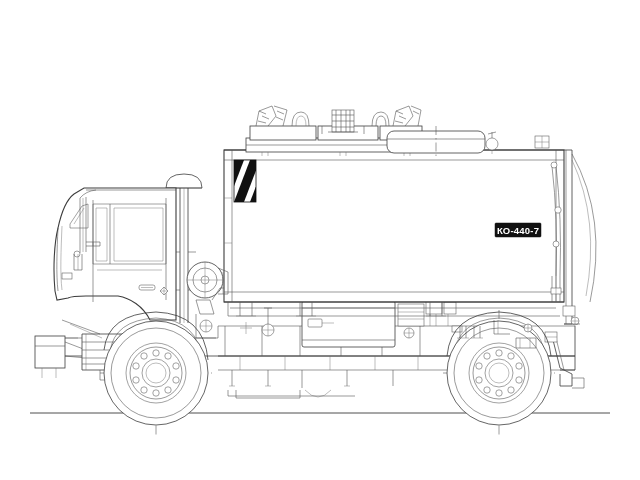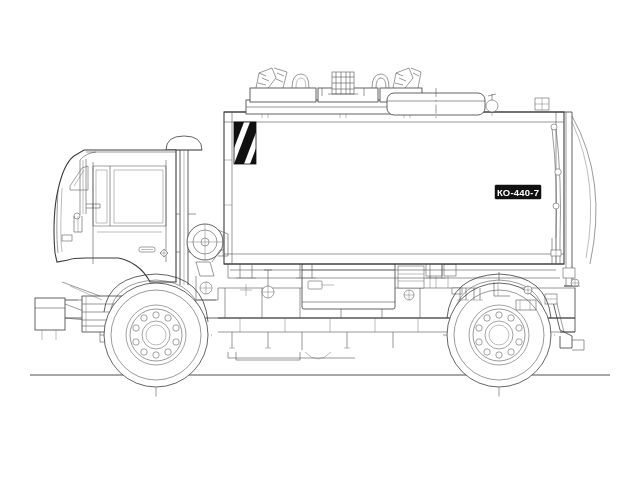--- a/index.html
+++ b/index.html
@@ -2,21 +2,21 @@
 <html><head>
 <meta charset="utf-8">
 <title>KO-440-7 Technical Drawing</title>
 <style>
   html,body{margin:0;padding:0;background:#ffffff;}
   body{
     width:640px;height:480px;overflow:hidden;
     font-family:"Liberation Sans",sans-serif;
     background:#ffffff;
   }
-  #canvas-wrap{position:relative;width:640px;height:376px;background:#ffffff;}
+  #canvas-wrap{position:relative;width:640px;height:376px;background:#ffffff;margin-top:38px;}
   svg{display:block;}
   .ln{fill:none;stroke:#3a3a3a;stroke-width:0.8;}
   .ln-thin{fill:none;stroke:#555;stroke-width:0.6;}
   .ln-hair{fill:none;stroke:#6b6b6b;stroke-width:0.45;}
   .ln-body{fill:#ffffff;stroke:#3d3d3d;stroke-width:1.1;}
   .fillw{fill:#ffffff;stroke:#3d3d3d;stroke-width:0.8;}
   .fillw-t{fill:#ffffff;stroke:#555;stroke-width:0.55;}
   .center{fill:none;stroke:#4a4a4a;stroke-width:0.55;
           stroke-dasharray:9 3 1.5 3;}
   .ground{fill:none;stroke:#3a3a3a;stroke-width:0.9;}

